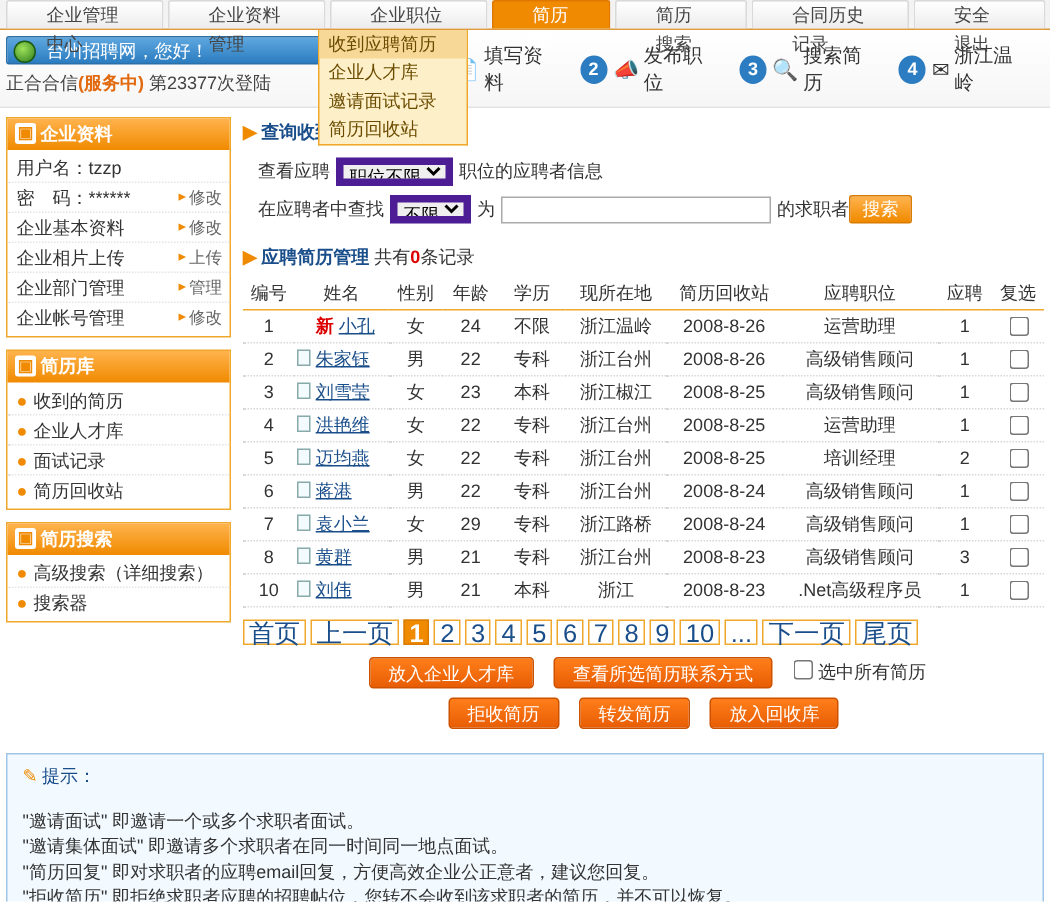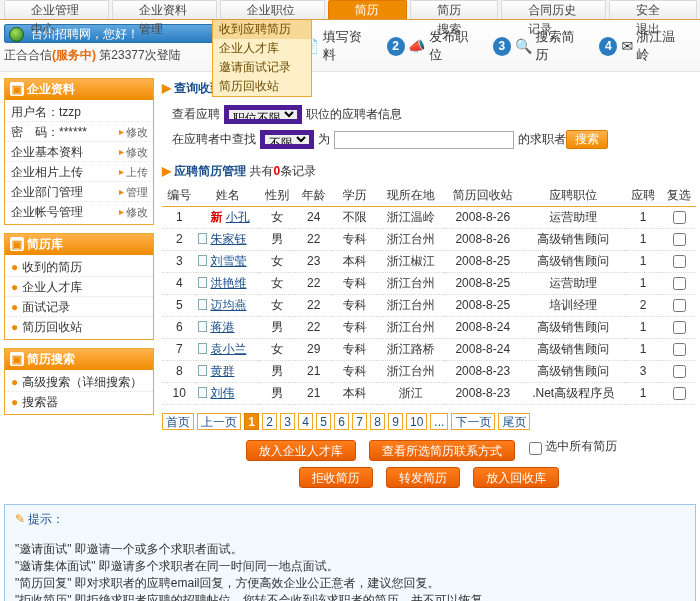--- a/index.html
+++ b/index.html
@@ -146,36 +146,36 @@
     text-align:center; color:#333;
   }
   table.rs td.name { text-align:left; padding-left:14px; position:relative; }
   table.rs td.name a { color:#1a4e8a; text-decoration:underline; cursor:pointer; }
   table.rs td.name .new { color:#d00; font-weight:bold; }
   .docico {
     position:absolute; left:2px; top:4px;
     width:9px; height:11px; border:1px solid #8aa; background:#f4fbff;
   }
   
-  .pager { margin:8px 0 4px 0; display:flex; align-items:flex-end; font-size:12px; }
+  .pager { margin:8px 0 4px 0; display:flex; align-items:flex-end; font-size:17px; }
   .pager span, .pager a {
     display:inline-block; min-width:15px; height:17px; line-height:17px;
     border:1px solid #f0a82c; margin-right:3px; text-align:center;
     color:#1a4e8a; padding:0 3px; cursor:pointer; background:#fff;
   }
   .pager .cur { background:#f08a00; color:#fff; border-color:#d97b00; font-weight:bold; }
   
   .acts { text-align:center; margin-top:8px; }
   .abtn {
     display:inline-block; height:21px; line-height:21px;
     background:linear-gradient(#ff7e1a,#e85d04);
     color:#fff; font-size:12px; padding:0 12px; margin:0 5px 6px 5px;
     border:1px solid #cc5200; border-radius:3px; cursor:pointer;
   }
-  .chkwrap { display:inline-flex; align-items:flex-end; font-size:12px; color:#333; }
+  .chkwrap { display:inline-flex; align-items:flex-start; font-size:12px; color:#333; }
   .chkwrap input { margin:0 3px 0 6px; }
   
   .tips {
     margin:10px 4px 0 4px; border:1px solid #9fc6e8; background:#f2f9ff;
     padding:6px 10px; font-size:12px; color:#333; line-height:17px;
   }
   .tips .th { color:#1a4e8a; font-weight:normal; margin-bottom:13px; }
   .tips .th .bico { color:#f08a00; margin-right:3px; }
   .tips p { margin:0; }
 </style>

